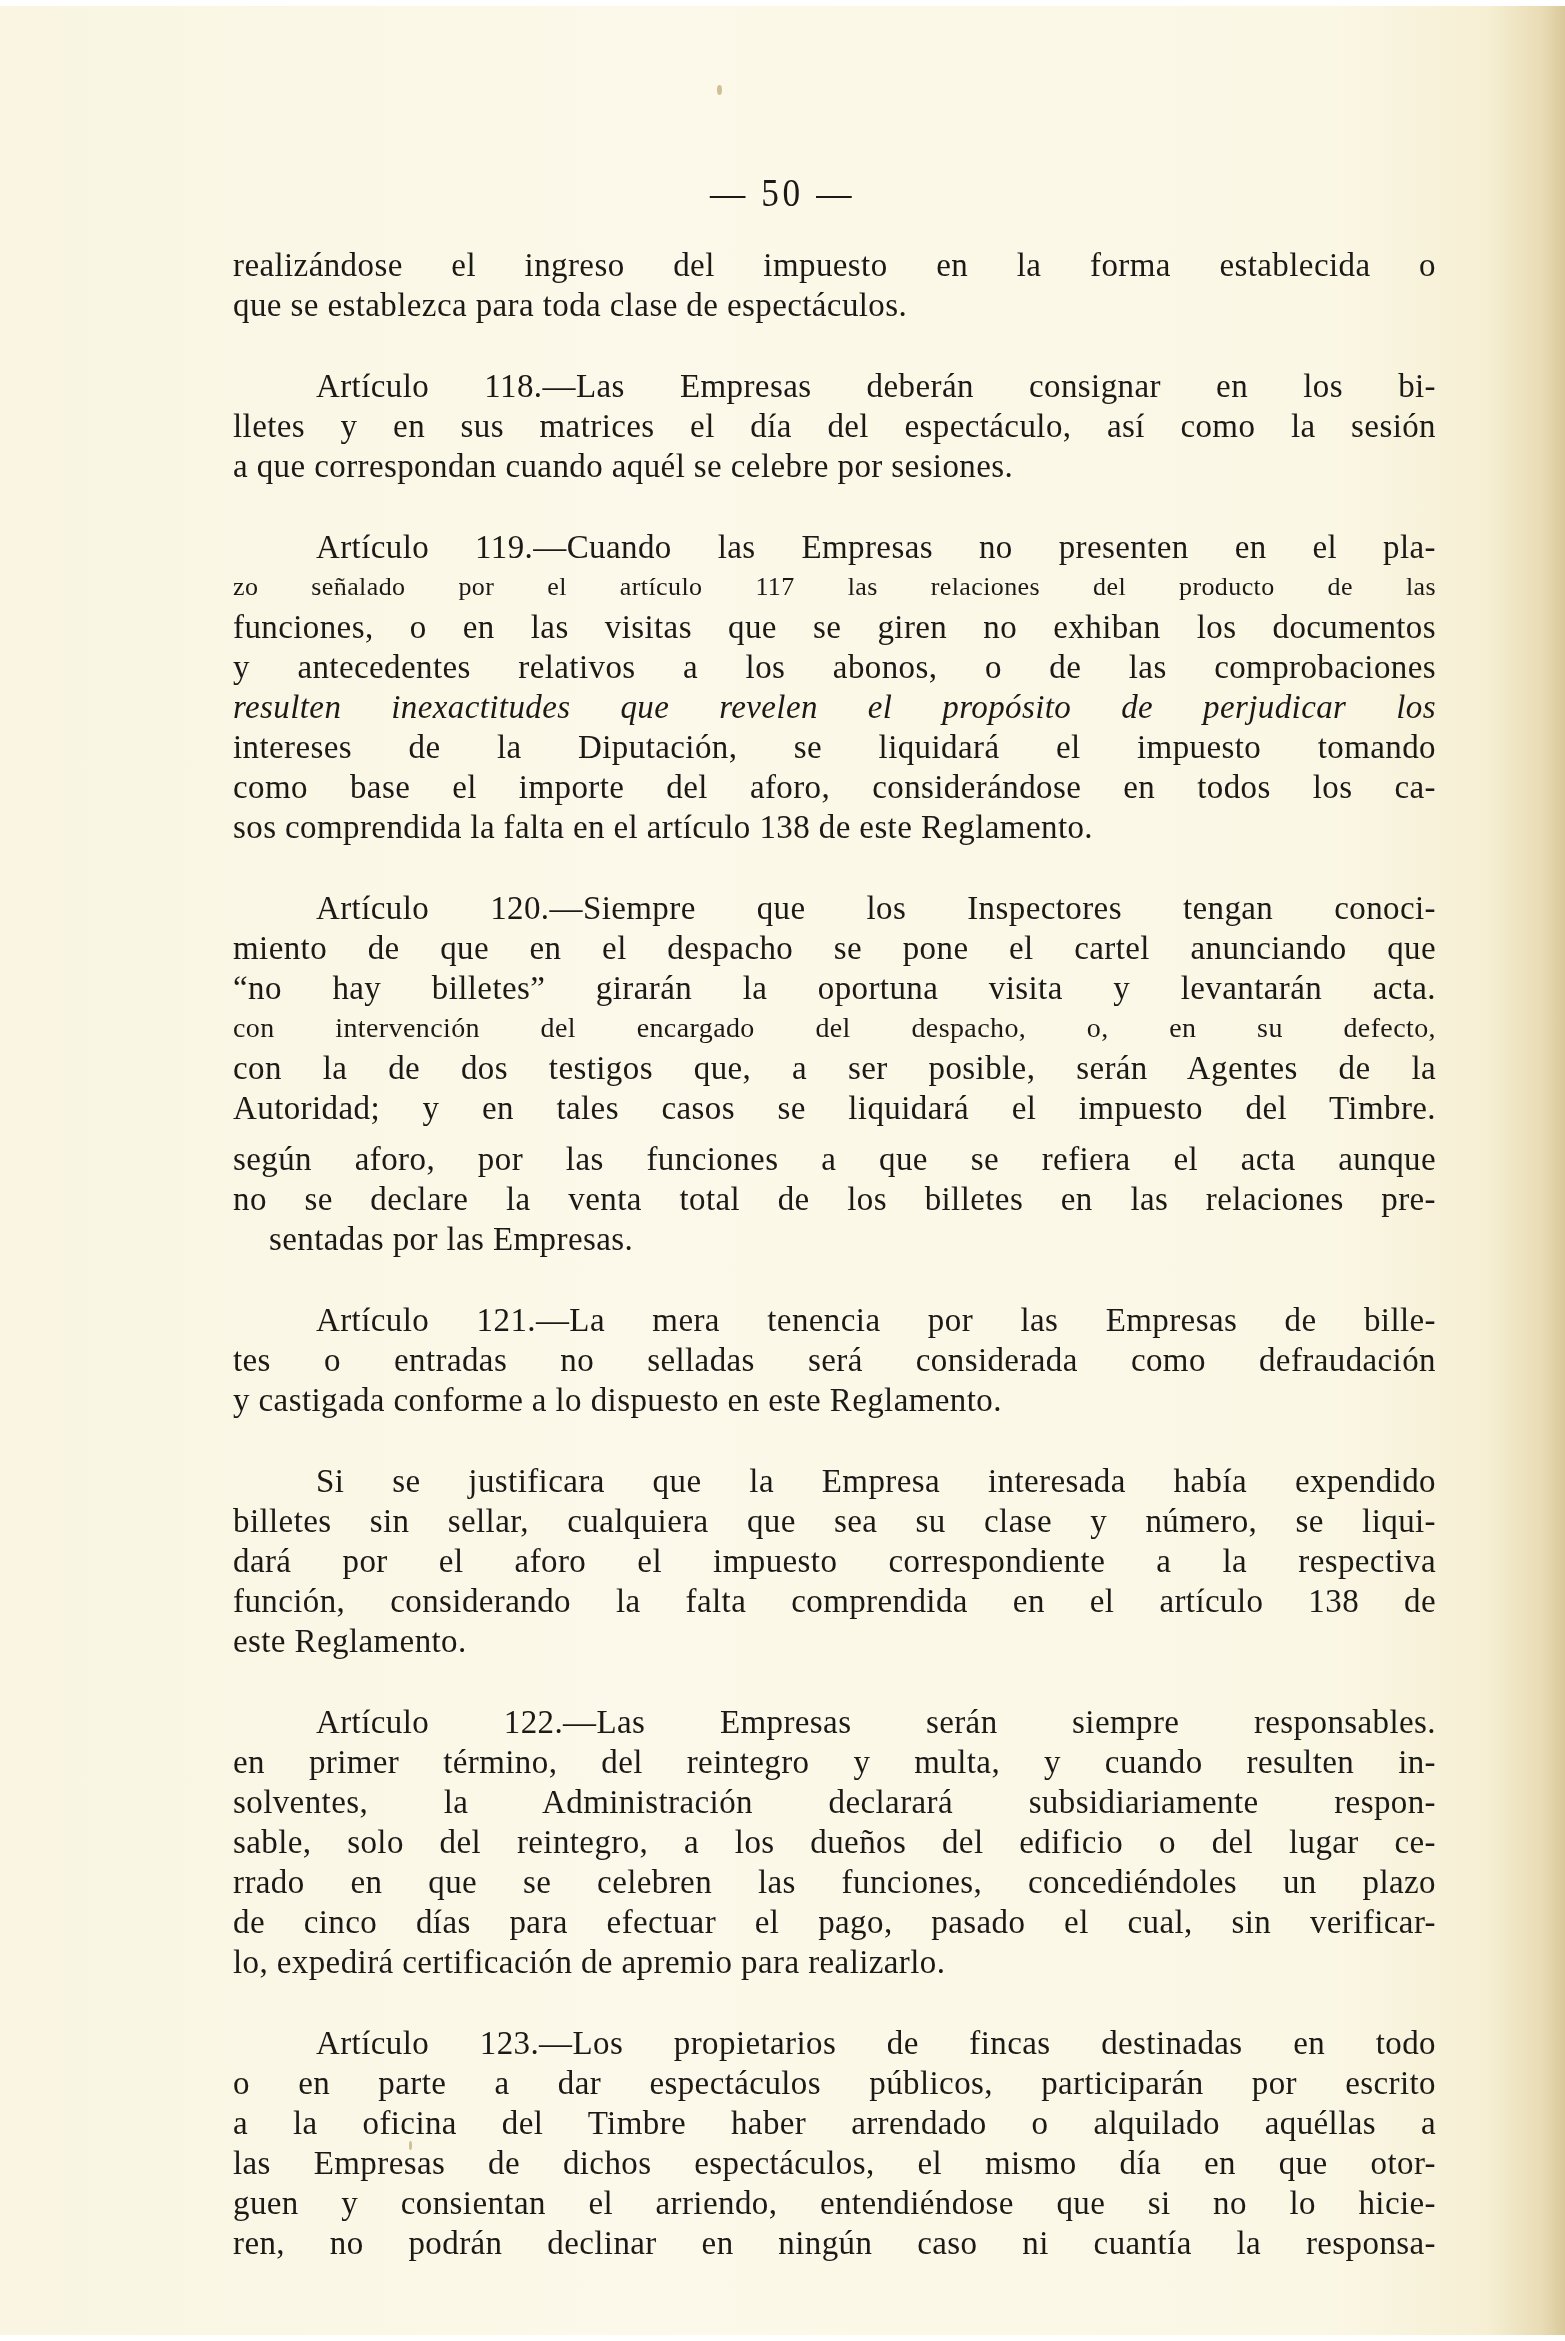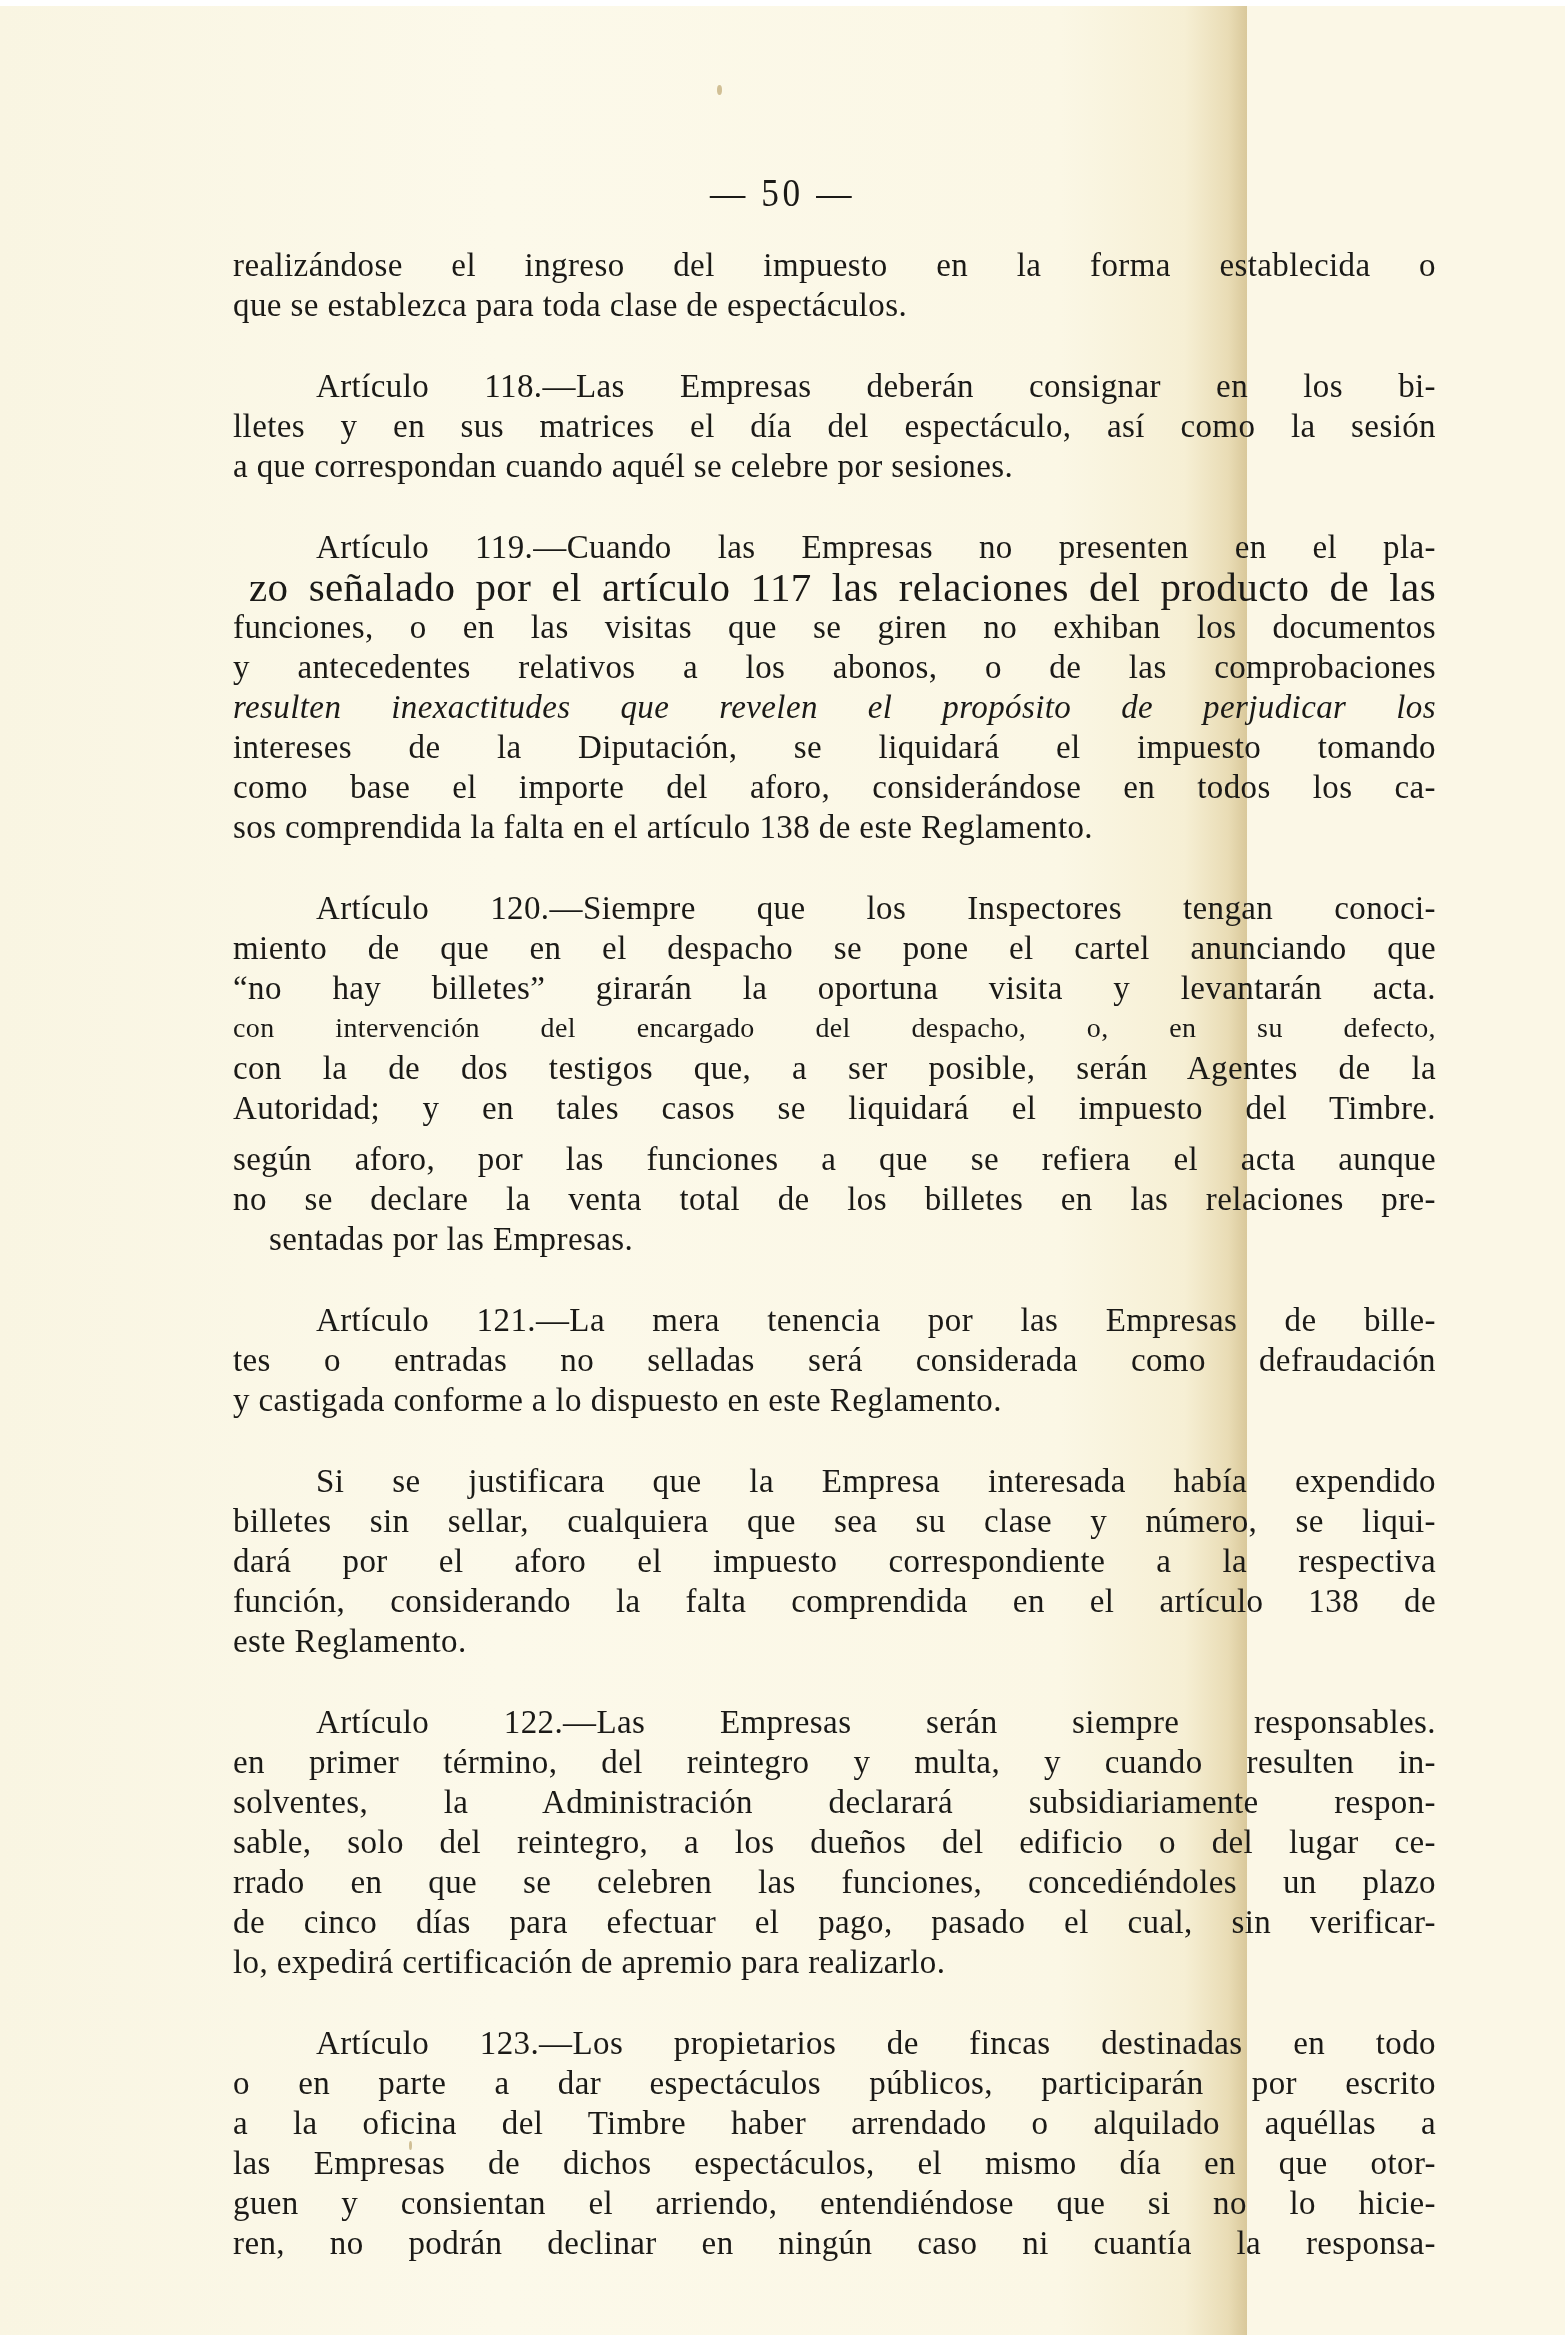--- a/index.html
+++ b/index.html
@@ -4,21 +4,21 @@
 <style>
   html, body { margin: 0; padding: 0; }
   body {
     width: 1565px; height: 2342px; overflow: hidden;
     background: #fbf7e6;
     position: relative;
     font-family: "Liberation Serif", "DejaVu Serif", serif;
     color: #1b1a17;
   }
   .page {
-    position: absolute; left: 0; top: 0; width: 1247px; height: 2342px;
+    position: absolute; left: 0; top: 0; width: 1565px; height: 2342px;
     background: linear-gradient(90deg, #f9f5e2 0%, #fcf9ea 40%, #fbf7e5 85%, #f6efd4 95%, #e9dcb5 98.5%, #d9c89a 100%);
   }
   .top-strip {
     position: absolute; left: 0; top: 0; width: 1565px; height: 5.6px;
     background: #ffffff;
   }
   .bottom-strip {
     position: absolute; left: 0; bottom: 0; width: 1565px; height: 7px;
     background: #ffffff;
   }
@@ -50,21 +50,21 @@
 
   <div class="page-number">— 50 —</div>
 
   <div class="body-text" id="body-text">
       <span class="line" style="font-size: 33px;">realizándose el ingreso del impuesto en la forma establecida o</span>
       <span class="line last" style="font-size: 33px;">que se establezca para toda clase de espectáculos.</span>
       <span class="line indent" style="font-size: 33px;">Artículo 118.—Las Empresas deberán consignar en los bi-</span>
       <span class="line" style="font-size: 33px;">lletes y en sus matrices el día del espectáculo, así como la sesión</span>
       <span class="line last" style="font-size: 33px;">a que correspondan cuando aquél se celebre por sesiones.</span>
       <span class="line indent" style="font-size: 33px;">Artículo 119.—Cuando las Empresas no presenten en el pla-</span>
-      <span class="line" style="font-size: 41px; margin-left: 16px;">zo señalado por el artículo 117 las relaciones del producto de las</span>
+      <span class="line" style="font-size: 26px;">zo señalado por el artículo 117 las relaciones del producto de las</span>
       <span class="line" style="font-size: 33px;">funciones, o en las visitas que se giren no exhiban los documentos</span>
       <span class="line" style="font-size: 33px;">y antecedentes relativos a los abonos, o de las comprobaciones</span>
       <span class="line" style="font-size: 33px; font-style: italic;">resulten inexactitudes que revelen el propósito de perjudicar los</span>
       <span class="line" style="font-size: 33px;">intereses de la Diputación, se liquidará el impuesto tomando</span>
       <span class="line" style="font-size: 33px;">como base el importe del aforo, considerándose en todos los ca-</span>
       <span class="line last" style="font-size: 33px;">sos comprendida la falta en el artículo 138 de este Reglamento.</span>
       <span class="line indent" style="font-size: 33px;">Artículo 120.—Siempre que los Inspectores tengan conoci-</span>
       <span class="line" style="font-size: 33px;">miento de que en el despacho se pone el cartel anunciando que</span>
       <span class="line" style="font-size: 33px;">“no hay billetes” girarán la oportuna visita y levantarán acta.</span>
       <span class="line" style="font-size: 28px;">con intervención del encargado del despacho, o, en su defecto,</span>

